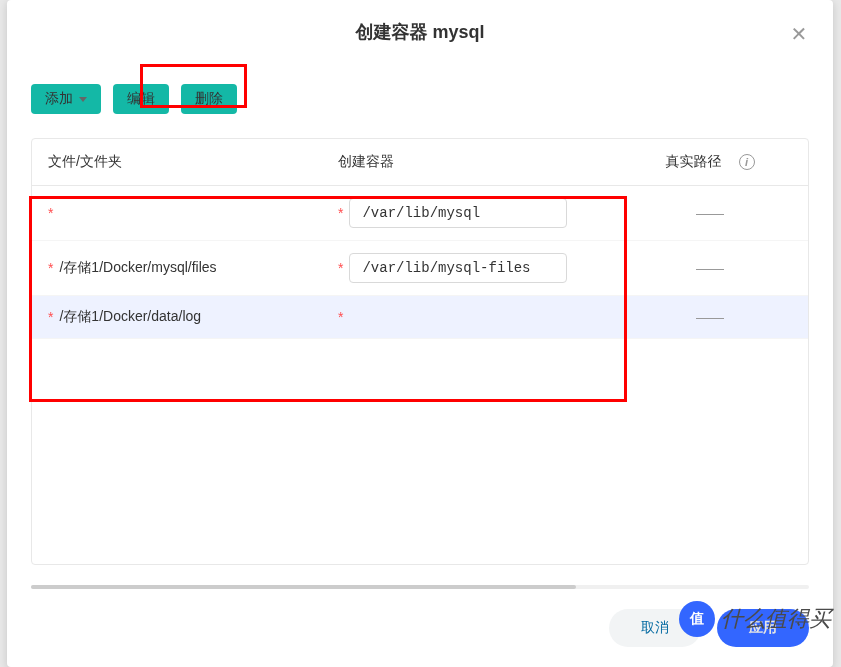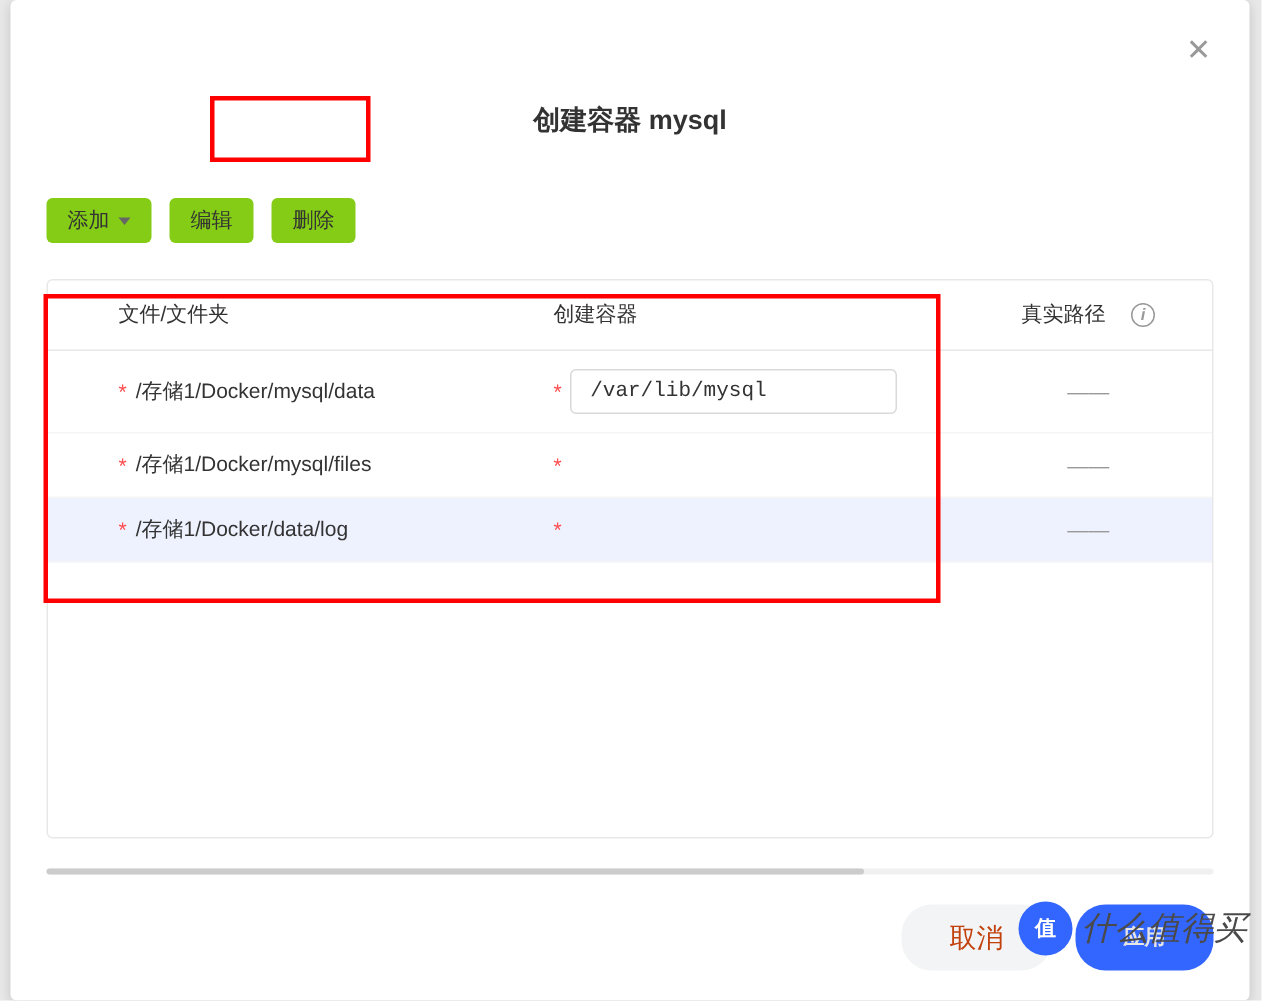--- a/index.html
+++ b/index.html
@@ -33,21 +33,20 @@
     .modal-header {
       padding: 20px 24px 16px;
       position: relative;
       text-align: center;
     }
     
     .modal-title {
       font-size: 18px;
       font-weight: 600;
       color: #333;
-      margin-top: 48px;
     }
     
     .close-btn {
       position: absolute;
       right: 24px;
       top: 24px;
       width: 20px;
       height: 20px;
       cursor: pointer;
       color: #999;
@@ -115,21 +114,21 @@
     
     .toolbar {
       display: flex;
       gap: 12px;
       padding: 24px;
     }
     
     .btn {
       padding: 6px 14px;
       border: none;
-      background: #84cc16;
+      background: #14b8a6;
       border-radius: 4px;
       font-size: 14px;
       color: #333;
       cursor: pointer;
       display: flex;
       align-items: center;
       gap: 6px;
     }
     
     .dropdown-arrow {
@@ -168,21 +167,20 @@
     
     .table-row.active {
       background: #eef2ff;
     }
     
     .col-1 {
       width: 290px;
       display: flex;
       align-items: center;
       gap: 6px;
-      margin-left: 31px;
     }
     
     .col-2 {
       width: 290px;
       display: flex;
       align-items: center;
       gap: 6px;
     }
     
     .col-3 {
@@ -257,22 +255,22 @@
       gap: 16px;
       padding: 20px 24px;
       margin-top: auto;
     }
     
     .btn-cancel {
       padding: 10px 32px;
       border: none;
       background: #f2f4f5;
       border-radius: 20px;
-      font-size: 18px;
-      color: #c2410c;
+      font-size: 14px;
+      color: #0369a1;
       cursor: pointer;
     }
     
     .btn-primary {
       padding: 10px 32px;
       border: none;
       background: #3366ff;
       border-radius: 20px;
       font-size: 14px;
       color: #e5e5e5;
@@ -346,36 +344,36 @@
       <div class="col-2">创建容器</div>
       <div class="col-3-header">
         <span>真实路径</span>
         <span class="info-icon">i</span>
       </div>
     </div>
 
     <div class="table-row">
       <div class="col-1">
         <span class="required">*</span>
-        <span>/存储1/Docker/mysql/data</span>
       </div>
       <div class="col-2">
         <span class="required">*</span>
         <input type="text" class="text-input" value="/var/lib/mysql" style="">
       </div>
       <div class="col-3">——</div>
     </div>
 
     <div class="table-row">
       <div class="col-1">
         <span class="required">*</span>
         <span>/存储1/Docker/mysql/files</span>
       </div>
       <div class="col-2">
         <span class="required">*</span>
+        <input type="text" class="text-input" value="/var/lib/mysql-files" style="">
       </div>
       <div class="col-3">——</div>
     </div>
 
     <div class="table-row active">
       <div class="col-1">
         <span class="required">*</span>
         <span>/存储1/Docker/data/log</span>
       </div>
       <div class="col-2">

